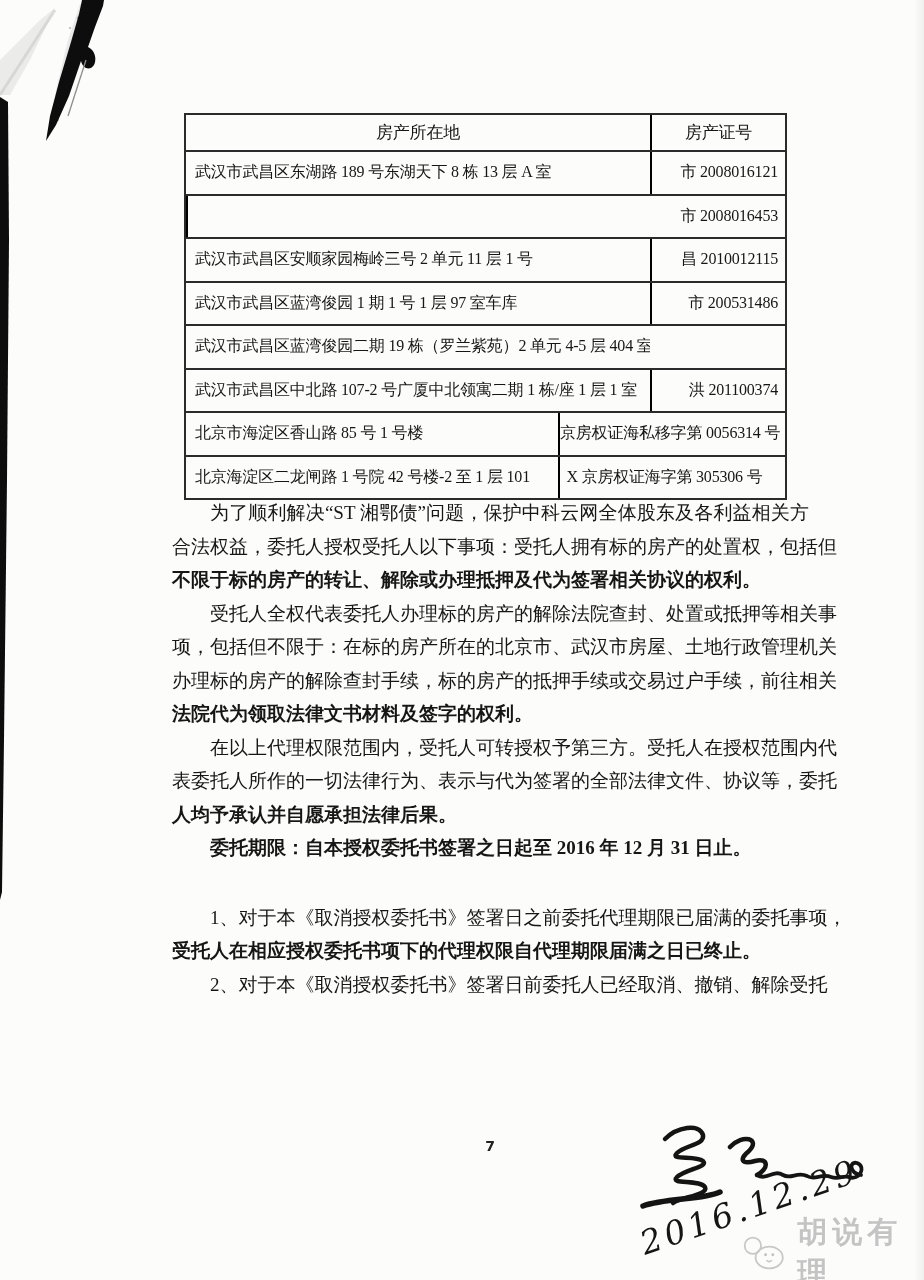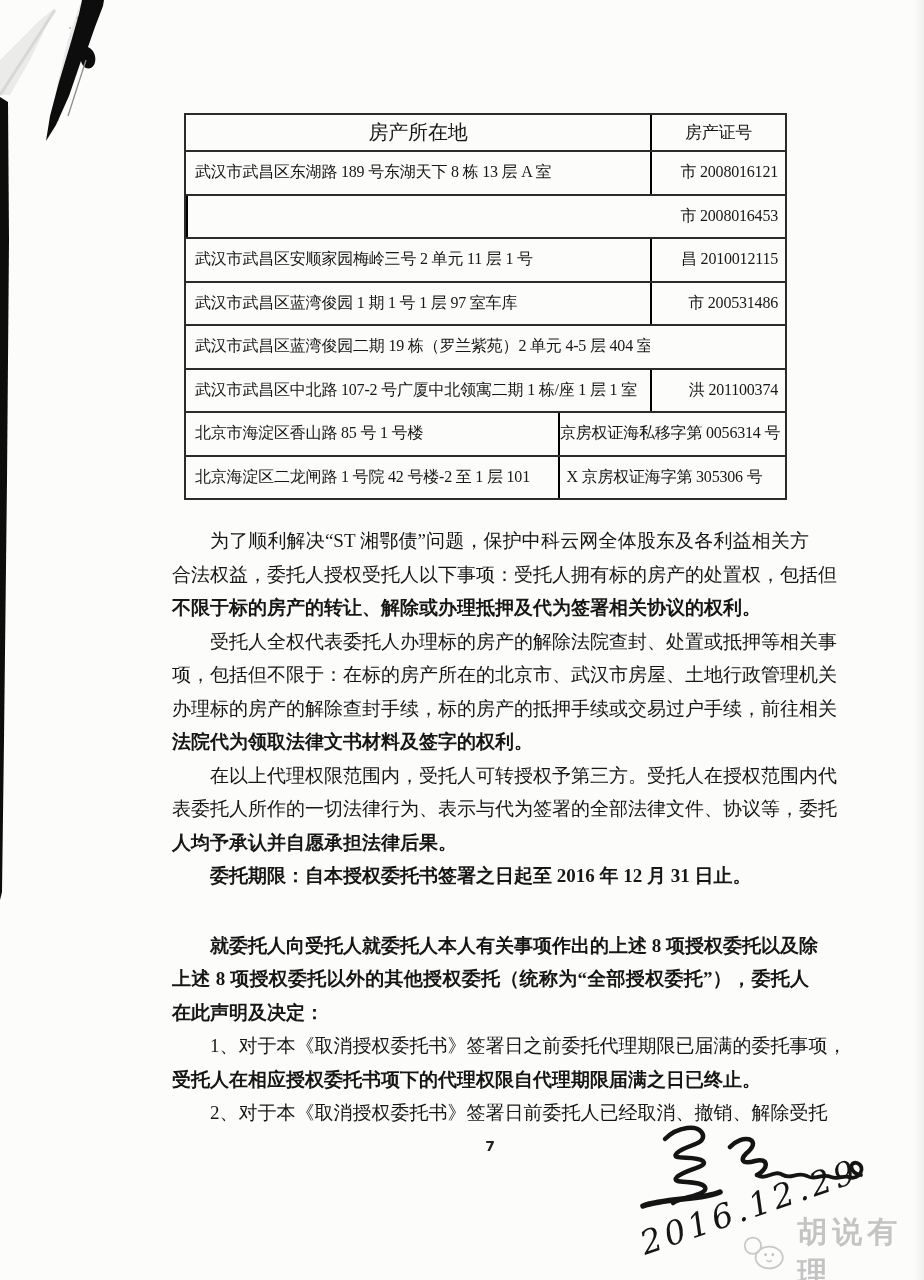--- a/index.html
+++ b/index.html
@@ -19,25 +19,25 @@
     font-size:16px;letter-spacing:-0.2px;color:#161616;
   }
   .t-row{display:flex;height:41.5px;border-top:2px solid #2b2b2b;}
   .t-row.t-head{height:35px;border-top:none;}
   .c-addr{flex:0 0 464px;display:flex;align-items:center;padding-left:9px;
     box-sizing:border-box;white-space:nowrap;overflow:hidden;}
   .c-cert{flex:1;display:flex;align-items:center;justify-content:flex-end;
     padding-right:7px;border-left:2px solid #000000;box-sizing:border-box;white-space:nowrap;}
   .t-row.wide .c-addr{flex-basis:372px;}
   .t-row.wide .c-cert{justify-content:center;padding-right:16px;}
-  .t-head .c-addr{justify-content:center;padding-left:0;font-size:20px;}
+  .t-head .c-addr{justify-content:center;padding-left:0;font-size:17px;}
   .t-head .c-cert{justify-content:center;padding-right:0;font-size:17px;}
   
   .body-text{
-    position:absolute;left:172px;top:524px;width:637px;
+    position:absolute;left:172px;top:496px;width:637px;
     font-size:19px;color:#161616;
   }
   .para{margin:0;}
   .tline{
     height:33.5px;line-height:33.5px;white-space:nowrap;
     text-align:justify;text-align-last:justify;
   }
   .tline.first{text-indent:2em;}
   .tline.last{text-align-last:left;font-weight:bold;}
   .para.bold .tline{font-weight:700;}
@@ -143,25 +143,20 @@
       <div class="para">
         <div class="tline first">在以上代理权限范围内，受托人可转授权予第三方。受托人在授权范围内代</div>
         <div class="tline">表委托人所作的一切法律行为、表示与代为签署的全部法律文件、协议等，委托</div>
         <div class="tline last">人均予承认并自愿承担法律后果。</div>
       </div>
       <div class="para">
         <div class="tline first last">委托期限：自本授权委托书签署之日起至 2016 年 12 月 31 日止。</div>
       </div>
     </div>
   <div class="section2">
-      <div class="para bold">
-        <div class="tline first">就委托人向受托人就委托人本人有关事项作出的上述 8 项授权委托以及除</div>
-        <div class="tline">上述 8 项授权委托以外的其他授权委托（统称为“全部授权委托”），委托人</div>
-        <div class="tline last">在此声明及决定：</div>
-      </div>
       <div class="para">
         <div class="tline first">1、对于本《取消授权委托书》签署日之前委托代理期限已届满的委托事项，</div>
         <div class="tline last">受托人在相应授权委托书项下的代理权限自代理期限届满之日已终止。</div>
       </div>
       <div class="para">
         <div class="tline first">2、对于本《取消授权委托书》签署日前委托人已经取消、撤销、解除受托</div>
       </div>
     </div>
 </div>
 

